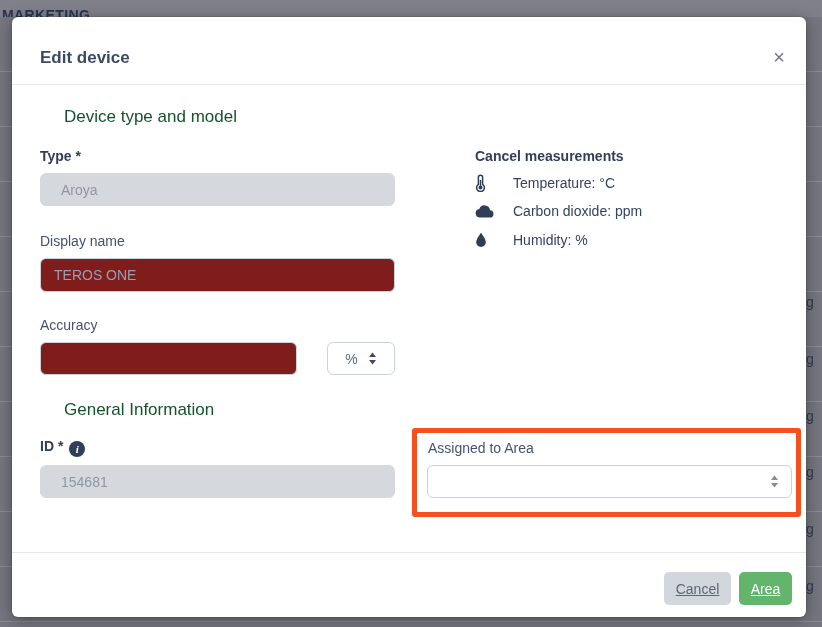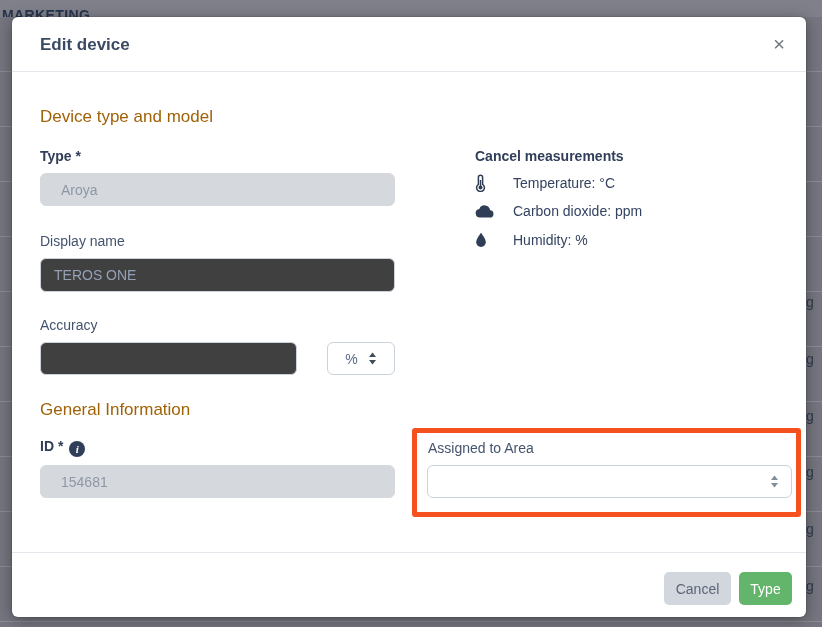--- a/index.html
+++ b/index.html
@@ -13,33 +13,33 @@
   .nav-underline { position:absolute; left:0; top:23px; width:96px; height:3px; background:#3a4560; }
   .bg-rows { position:absolute; left:0; right:0; top:17px; bottom:0;
              background:repeating-linear-gradient(180deg,
                #75767f 0px, #75767f 54px, #8b8c95 54px, #8b8c95 55px); }
   .bg-frag { position:absolute; left:806px; width:16px; font-size:14px; color:#2f3c50; }
 
   
   .modal { position:absolute; left:12px; top:17px; width:794px; height:600px;
            background:#ffffff; border-radius:6px;
            box-shadow:0 3px 16px rgba(0,0,0,.38), 0 0 0 1px rgba(0,0,0,.08); }
-  .modal-header { position:absolute; left:0; top:0; right:0; height:55px;
+  .modal-header { position:absolute; left:0; top:13px; right:0; height:55px;
                   border-bottom:1px solid #e4e7eb;text-decoration:underline; }
   .modal-title { position:absolute; left:28px; top:18px; font-size:17px; font-weight:700; color:#3b4a63; }
   .close-btn { position:absolute; right:14px; top:14px; width:26px; height:26px;
                border:none; background:transparent; font-size:20px; line-height:26px;
                color:#70747e; cursor:pointer; font-family:"Liberation Sans", sans-serif; }
 
-  .section-heading { position:absolute; font-size:17px; font-weight:400; color:#a16207; }
+  .section-heading { position:absolute; font-size:17px; font-weight:400; color:#14532d;margin-left:24px; }
   .label-bold { position:absolute; font-size:14px; font-weight:700; color:#303e59; }
   .label-reg  { position:absolute; font-size:14px; font-weight:400; color:#44536e; }
 
   .txt-input { position:absolute; height:33px; border:1px solid #cbd2db; border-radius:6px;
-               background:#404040; font-size:14px; color:#94a0b4; padding:0 13px;
+               background:#7f1d1d; font-size:14px; color:#94a0b4; padding:0 13px;
                font-family:"Liberation Sans", sans-serif; outline:none; }
   .txt-input.disabled { background:#d5d9de; border-color:#d5d9de; color:#8e97a6;padding-left:20px; }
 
   .select-box { position:absolute; height:33px; border:1px solid #cbd2db; border-radius:6px;
                 background:#fff; display:flex; align-items:center; cursor:pointer; }
   .select-box .sel-text { font-size:14px; color:#5a6a84; }
   .unit-select { left:315px; top:325px; width:68px; justify-content:center; gap:10px; }
   .unit-select .sort-icon { color:#414b5e; }
   .area-select { left:415px; top:448px; width:365px; justify-content:flex-end; padding-right:12px; }
   .area-select .sort-icon { color:#838d99; }
@@ -53,21 +53,21 @@
   .meas-row { position:absolute; left:463px; display:flex; align-items:center; }
   .meas-icon { width:22px; display:flex; justify-content:flex-start; color:#2f3e55; }
   .meas-text { font-size:14px; color:#344360; margin-left:16px; }
 
   .highlight-rect { position:absolute; left:400px; top:411px; width:389px; height:89px;
                     border:5px solid #f4511e; border-radius:3px; pointer-events:none; }
 
   .modal-footer { position:absolute; left:0; right:0; top:535px; height:65px;
                   border-top:1px solid #e4e7eb; }
   .btn { position:absolute; top:19px; height:33px; border:none; border-radius:5px;
-         font-size:14px; cursor:pointer; font-family:"Liberation Sans", sans-serif; }
+         font-size:14px; cursor:pointer; font-family:"Liberation Sans", sans-serif;text-decoration:underline; }
   .btn-cancel { left:652px; width:67px; background:#d2d6dd; color:#5c6677; }
   .btn-save   { left:727px; width:53px; background:#62b56b; color:#ffffff; }
 </style>
 </head>
 <body>
 
 <div class="page">
   <div class="nav-label">MARKETING</div>
   <div class="nav-underline"></div>
   <div class="bg-rows"></div>
@@ -152,16 +152,16 @@
     <span class="sort-icon">
       <svg width="9" height="13" viewBox="0 0 9 13">
           <path d="M4.5 0.5 8 5H1z" fill="currentColor"></path>
           <path d="M4.5 12.5 1 8h7z" fill="currentColor"></path>
         </svg>
     </span>
   </div>
 
   <div class="modal-footer">
     <button class="btn btn-cancel">Cancel</button>
-    <button class="btn btn-save">Type</button>
+    <button class="btn btn-save">Area</button>
   </div>
 
 </div>
 
 </body></html>

